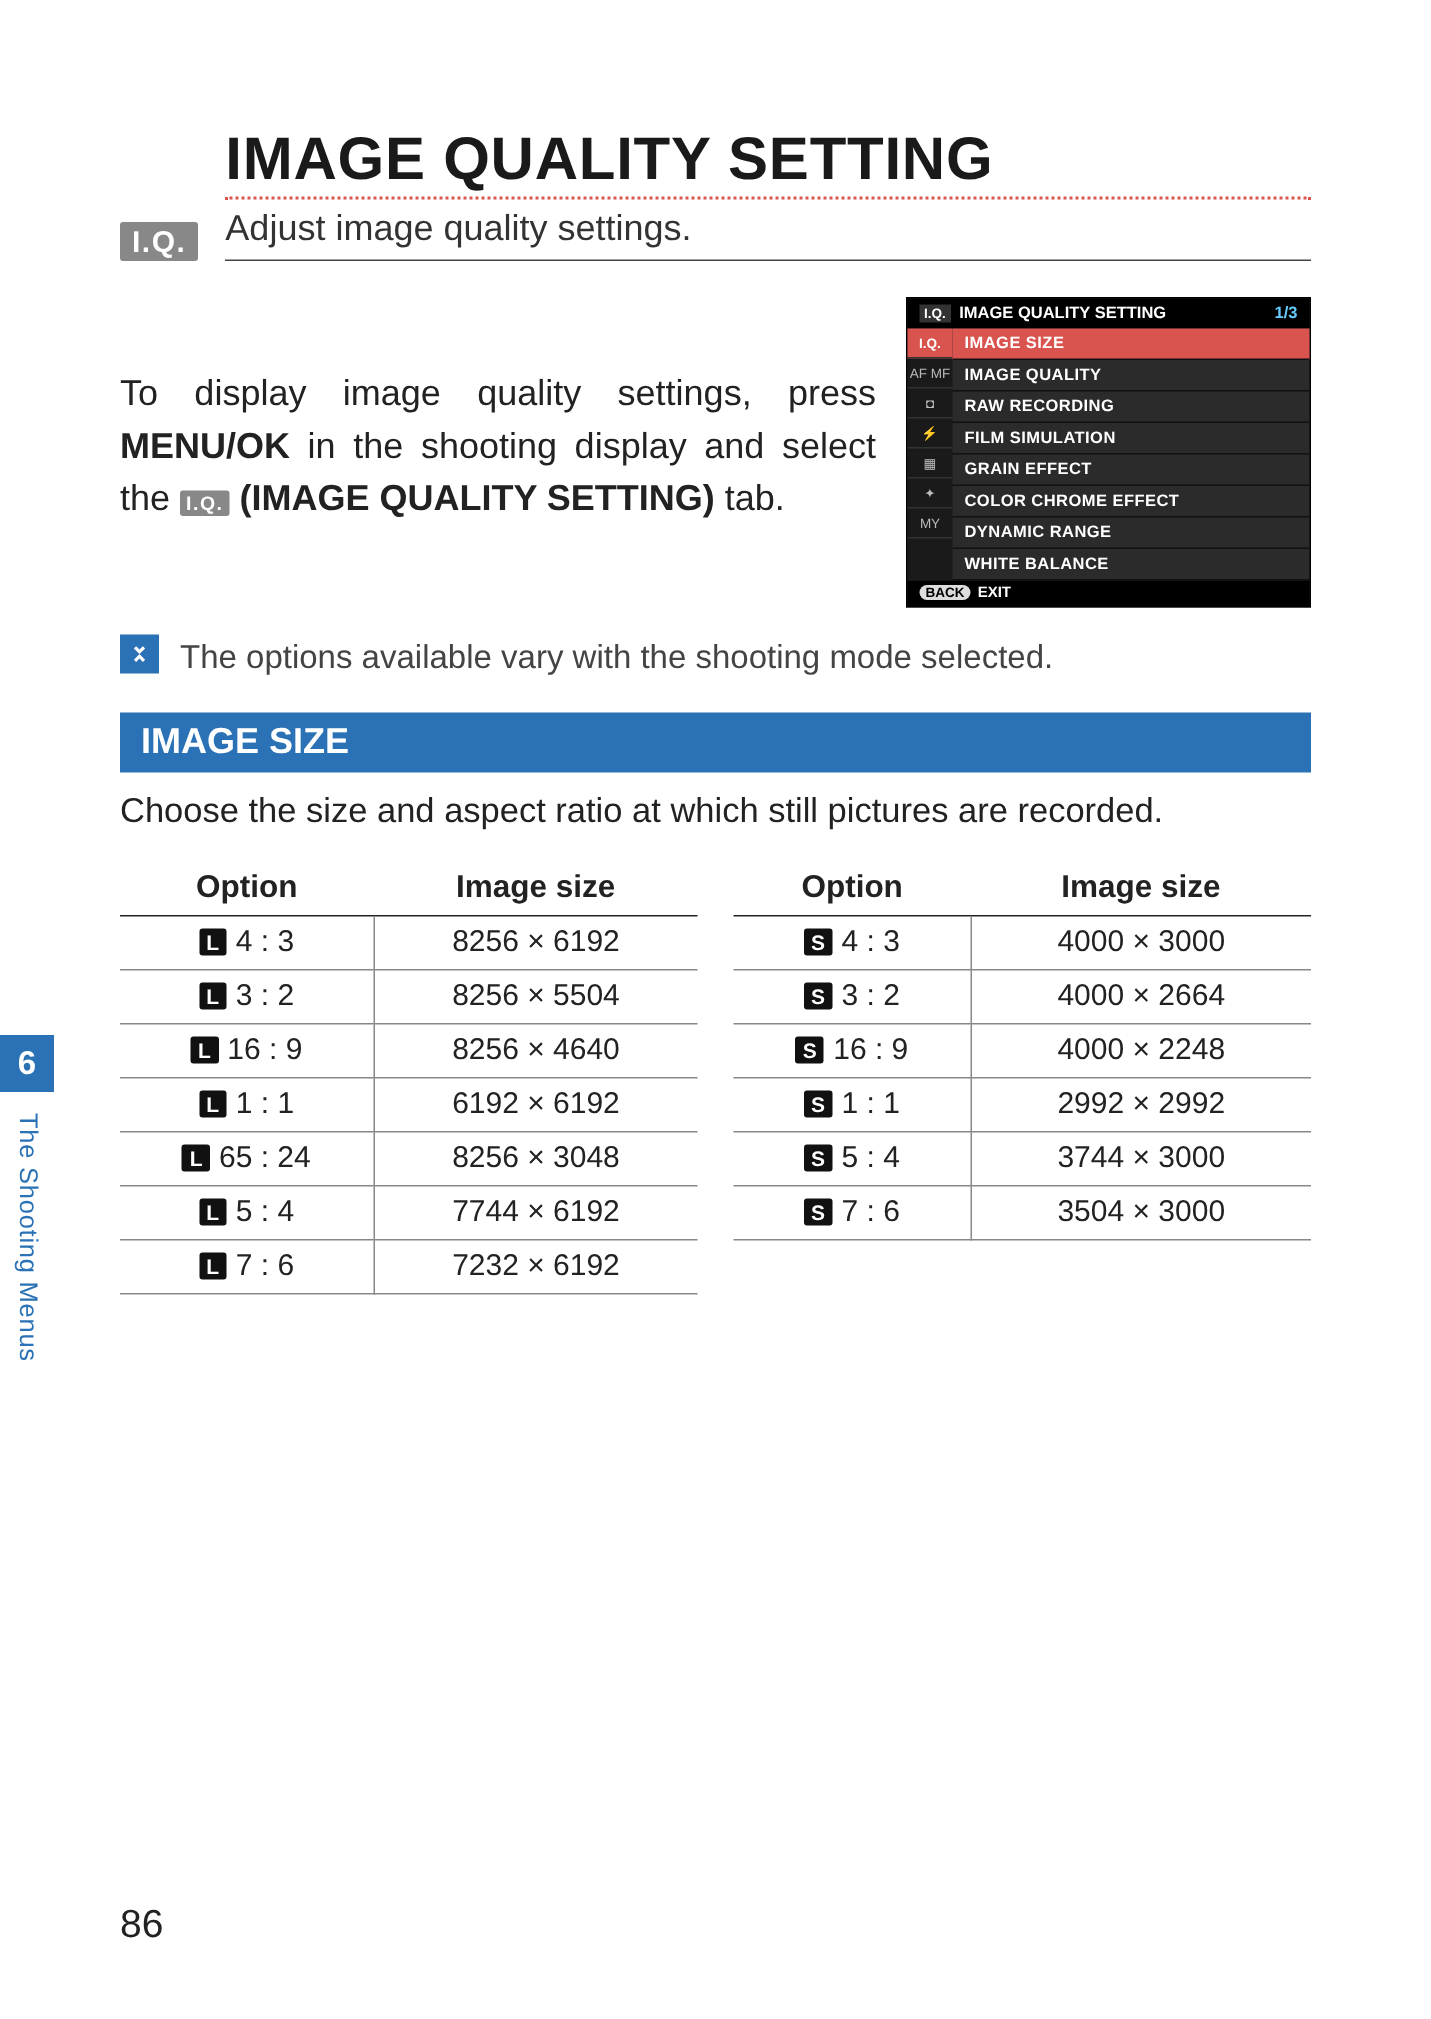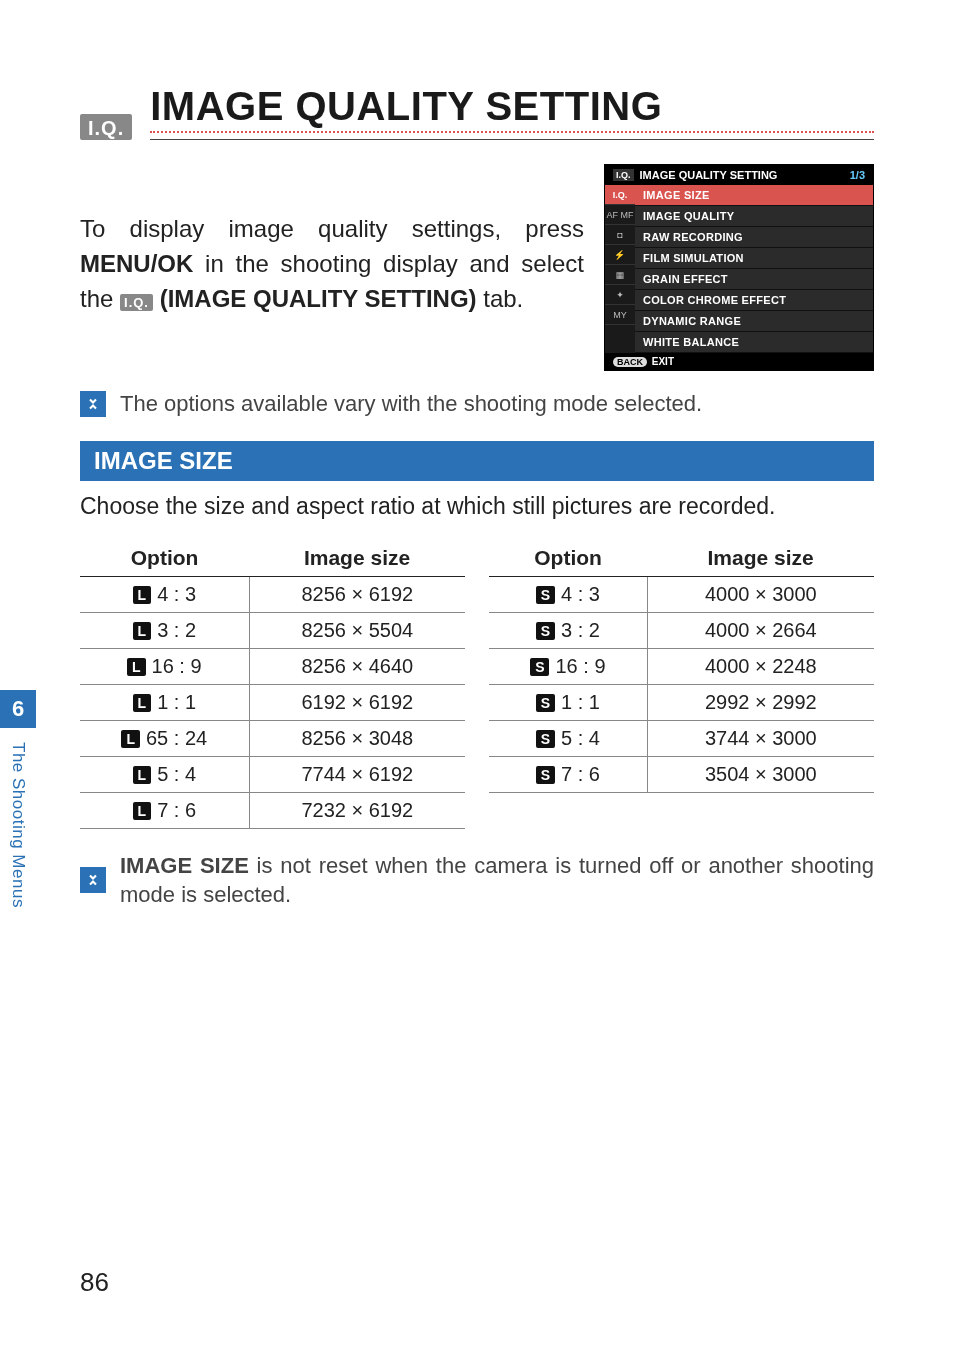--- a/index.html
+++ b/index.html
@@ -20,21 +20,21 @@
   .menu-sim-header .ms-page { margin-left: auto; color: #6cf; }
   .menu-sim-body { display: flex; }
   .menu-sim-tabs { width: 30px; background: #1a1a1a; display: flex; flex-direction: column; }
   .menu-sim-tab { height: 20px; display: flex; align-items: center; justify-content: center; font-size: 9px; color: #bbb; border-bottom: 1px solid #333; }
   .menu-sim-tab.sel { background: #d9534f; color: #fff; font-weight: 700; }
   .menu-sim-list { flex: 1; }
   .menu-sim-item { padding: 4px 8px; border-bottom: 1px solid #111; font-weight: 700; letter-spacing: 0.3px; }
   .menu-sim-item.sel { background: #d9534f; }
   .menu-sim-footer { text-align: left; padding: 3px 8px; font-weight: 700; font-size: 10px; color: #fff; background: #000; }
   .menu-sim-footer .back { background: #ddd; color: #000; border-radius: 6px; padding: 0 4px; font-size: 9px; margin-right: 2px; }
-  .note-row { display: flex; gap: 14px; margin-top: 18px; align-items: center; }
+  .note-row { display: flex; gap: 14px; margin-top: 18px; align-items: flex-start; }
   .note-icon { width: 26px; height: 26px; background: #2a72b5; display: flex; align-items: center; justify-content: center; flex-shrink: 0; }
   .note-icon svg { width: 18px; height: 18px; }
   .note-text { font-size: 22px; color: #444; line-height: 1.35; }
   .note-text.justify { text-align: justify; }
   .section-bar { background: #2a72b5; color: #fff; font-weight: 700; font-size: 24px; padding: 6px 14px; margin-top: 22px; }
   .section-text { font-size: 23px; margin-top: 12px; }
   .tables-row { display: flex; gap: 24px; margin-top: 20px; }
   table.sz { border-collapse: collapse; width: 100%; }
   .tables-row > div { flex: 1; }
   table.sz th { font-size: 21px; padding: 6px 4px; border-bottom: 1.5px solid #222; font-weight: 700; }
@@ -54,20 +54,21 @@
 
   <div class="side-tab">
     <div class="side-num">6</div>
     <div class="side-label">The Shooting Menus</div>
   </div>
 
   <div class="heading-row">
     <div class="iq-badge">I.Q.</div>
     <div class="heading-col">
       <div class="heading-title">IMAGE QUALITY SETTING</div>
+      <div class="heading-sub">Adjust image quality settings.</div>
       <hr class="heading-hr">
     </div>
   </div>
 
   <div class="intro-row">
     <div class="intro-text">
       <span>To display image quality settings, press </span><span class="menuok">MENU/OK</span><span> in the shooting display and select the </span><span class="iq-badge" style="font-size:13px;padding:1px 4px;">I.Q.</span><span class="menuok"> (IMAGE QUALITY SETTING)</span><span> tab.</span>
     </div>
 
     <div class="menu-sim">
@@ -189,26 +190,16 @@
             </tr>
             <tr>
               <td><span class="opt-badge">S</span><span class="opt-label">7 : 6</span></td>
               <td>3504 × 3000</td>
             </tr>
           </tbody>
       </table>
     </div>
   </div>
 
-  <div class="note-row" style="margin-top:22px;">
-    <div class="note-icon">
-      <svg viewBox="0 0 24 24">
-          <path fill="#fff" d="M7 7l5 5 5-5-2-2-3 3-3-3-2 2zm10 10l-5-5-5 5 2 2 3-3 3 3 2-2z"></path>
-        </svg>
-    </div>
-    <div class="note-text justify">
-      <span class="menuok">IMAGE SIZE</span><span> is not reset when the camera is turned off or another shooting mode is selected.</span>
-    </div>
-  </div>
 
   <div class="page-num">86</div>
 
 </div>
 
 </body></html>

